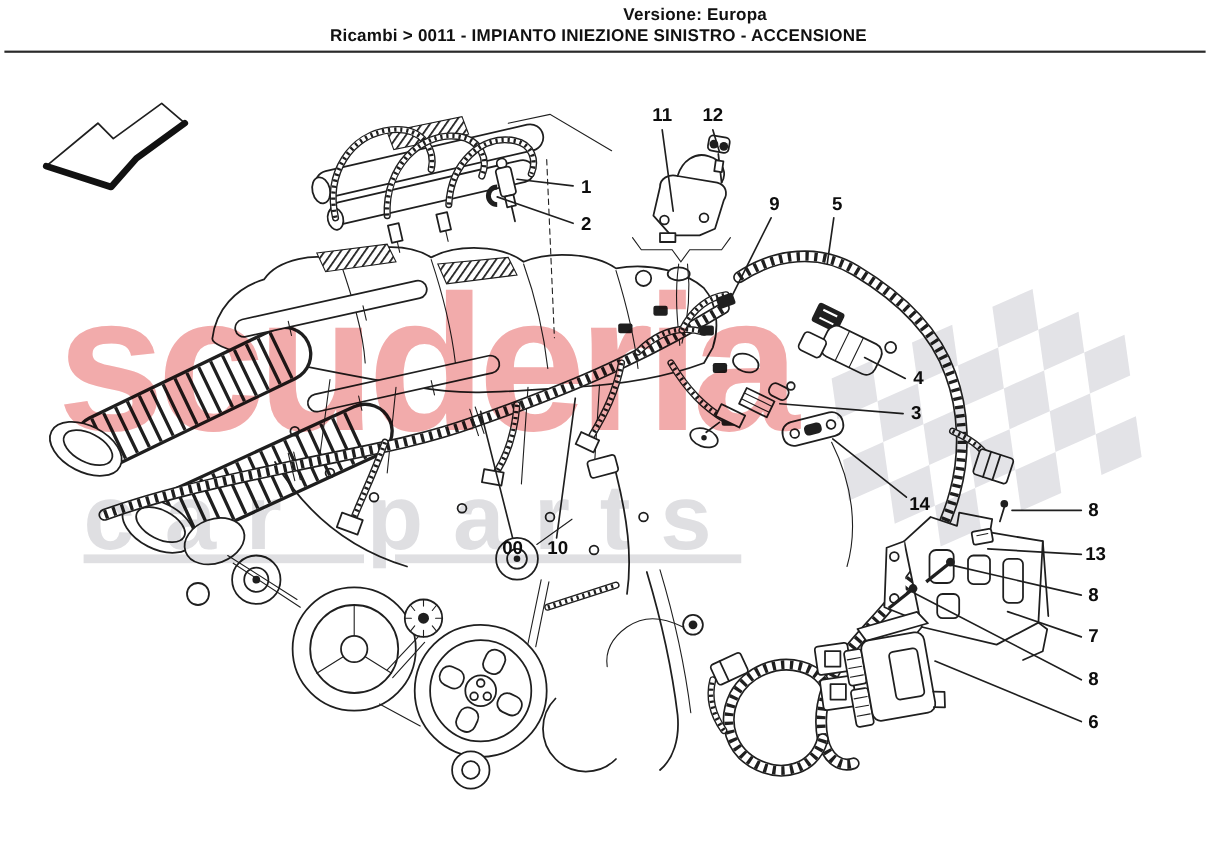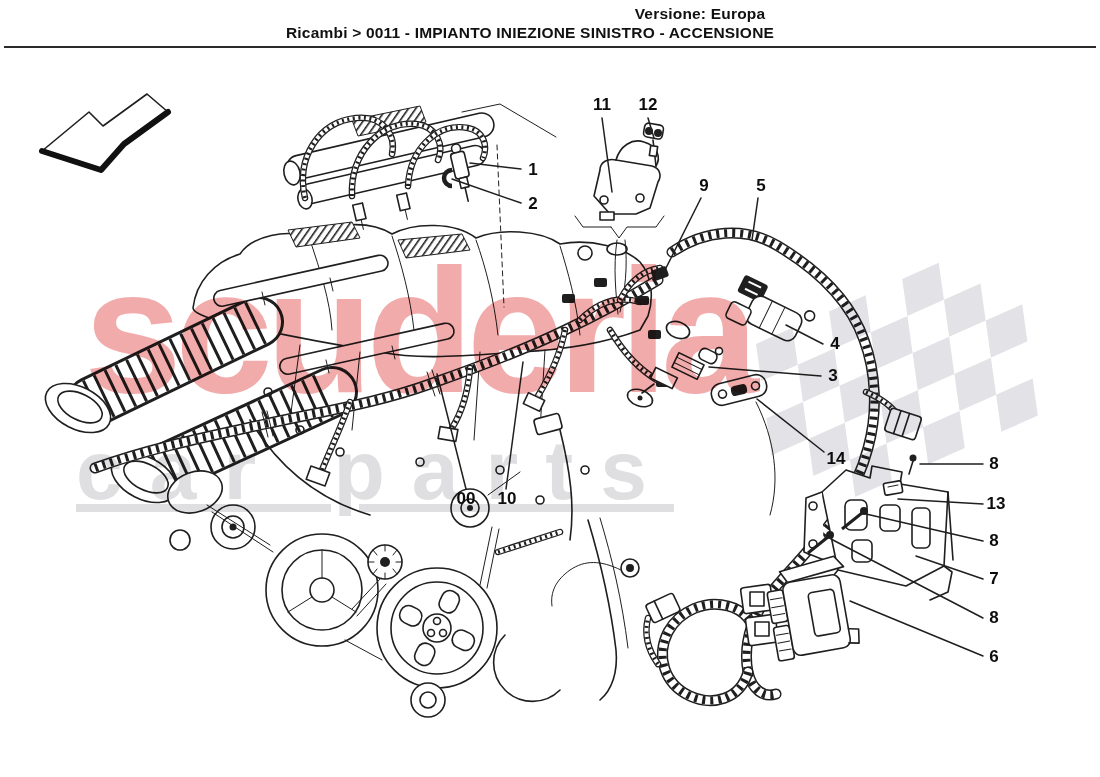--- a/index.html
+++ b/index.html
@@ -8,29 +8,29 @@
     --flag-gray:#e3e3e7;
     --line:#1f1f1f;
   }
   html,body{margin:0;padding:0;background:#fff;}
   #stage{
     position:relative;width:1100px;height:777px;background:#ffffff;
     font-family:"Liberation Sans", sans-serif;overflow:hidden;
   }
   .hdr-line{position:absolute;white-space:nowrap;font-weight:bold;color:#111;
     font-size:15.5px;letter-spacing:.2px;transform:translateX(-50%);}
-  .hdr-version{top:5px;left:700px;text-align:right;}
-  .hdr-breadcrumb{top:24px;left:530px;}
+  .hdr-version{top:5px;left:632px;text-align:right;}
+  .hdr-breadcrumb{top:24px;left:544px;}
   .hdr-rule{position:absolute;top:46px;left:4px;width:1092px;height:2px;background:#2a2a2a;}
   .layer{position:absolute;left:0;top:0;}
   
   .wm-pink{
     position:absolute;left:52px;top:243px;font-size:176px;font-weight:bold;
     letter-spacing:-7px;color:var(--watermark-pink);mix-blend-mode:multiply;
-    white-space:nowrap;line-height:1;pointer-events:none;margin-left:32px;
+    white-space:nowrap;line-height:1;pointer-events:none;
   }
   .wm-gray{
     position:absolute;left:76px;top:428px;font-size:84px;font-weight:bold;
     letter-spacing:27px;color:var(--watermark-gray);mix-blend-mode:multiply;
     white-space:nowrap;line-height:1;pointer-events:none;text-decoration:underline;
   }
   .wm-flag{position:absolute;left:742px;top:258px;mix-blend-mode:multiply;pointer-events:none;}
   
   .ln{fill:none;stroke:var(--line);stroke-width:1.6;stroke-linecap:round;stroke-linejoin:round;}
   .thin{fill:none;stroke:var(--line);stroke-width:1;stroke-linecap:round;}

